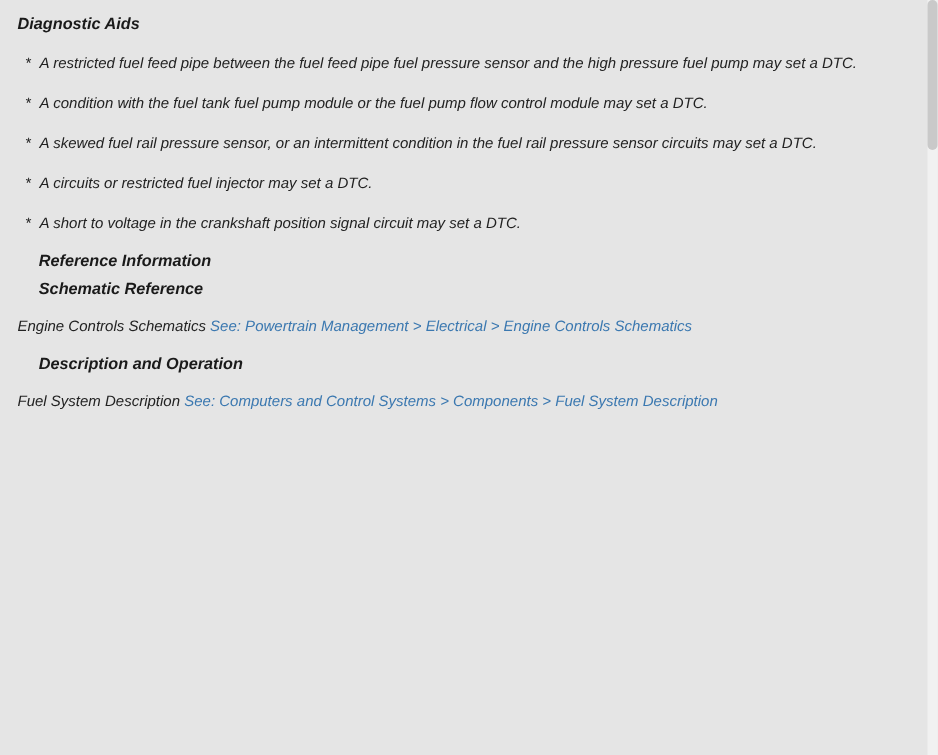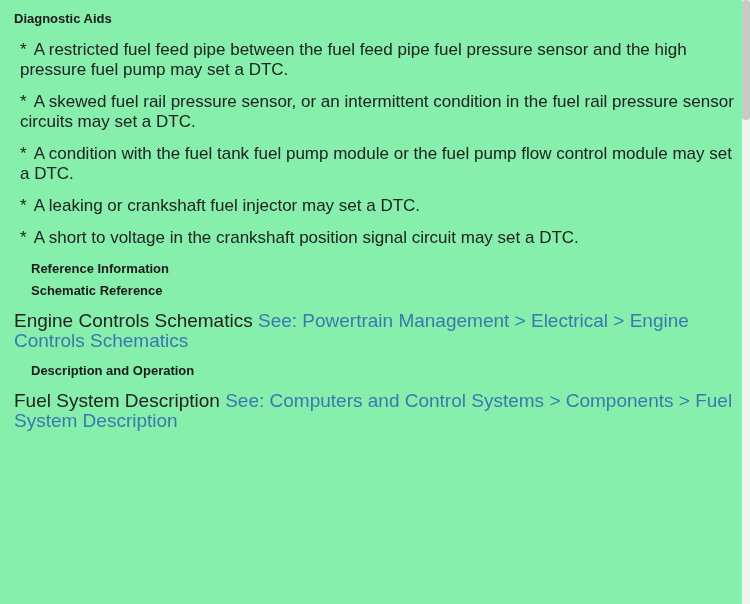--- a/index.html
+++ b/index.html
@@ -13,21 +13,22 @@
     font-family: "Liberation Sans", sans-serif;
     color: #222222;
     overflow: hidden;
   }
   .page {
     position: relative;
     width: 750px;
     height: 604px;
     box-sizing: border-box;
     padding: 6px 14px 0 14px;
-    background: #86efac;
+    background: #e5e5e5;
+    font-style: italic;
   }
   .scroll-track {
     position: absolute;
     top: 0;
     right: 0;
     width: 8px;
     height: 604px;
     background: #f1f1f1;
   }
   .scroll-thumb {
@@ -40,32 +41,32 @@
     border-radius: 4px;
   }
   h2.section-title {
     font-size: 13px;
     font-weight: bold;
     color: #1a1a1a;
     margin: 4px 0 4px 0;
     line-height: 18px;
   }
   .bullet {
-    font-size: 17px;
+    font-size: 12px;
     line-height: 20px;
     color: #222222;
     margin: 12px 0 12px 0;
     padding-left: 6px;
     max-width: 722px;
   }
   .bullet .star {
     margin-right: 7px;
   }
   .para {
-    font-size: 19px;
+    font-size: 12px;
     line-height: 20px;
     color: #222222;
     margin: 11px 0 11px 0;
     max-width: 722px;
   }
   .link {
     color: #3b78b0;
     text-decoration: none;
     cursor: pointer;
   }
@@ -79,29 +80,29 @@
 
 <div class="page">
 
   <h2 class="section-title">Diagnostic Aids</h2>
 
   <div class="bullet">
     <span class="star">*</span><span>A restricted fuel feed pipe between the fuel feed pipe fuel pressure sensor and the high pressure fuel pump may set a DTC.</span>
   </div>
 
   <div class="bullet">
+    <span class="star">*</span><span>A condition with the fuel tank fuel pump module or the fuel pump flow control module may set a DTC.</span>
+  </div>
+
+  <div class="bullet">
     <span class="star">*</span><span>A skewed fuel rail pressure sensor, or an intermittent condition in the fuel rail pressure sensor circuits may set a DTC.</span>
   </div>
 
   <div class="bullet">
-    <span class="star">*</span><span>A condition with the fuel tank fuel pump module or the fuel pump flow control module may set a DTC.</span>
-  </div>
-
-  <div class="bullet">
-    <span class="star">*</span><span>A leaking or crankshaft fuel injector may set a DTC.</span>
+    <span class="star">*</span><span>A circuits or restricted fuel injector may set a DTC.</span>
   </div>
 
   <div class="bullet">
     <span class="star">*</span><span>A short to voltage in the crankshaft position signal circuit may set a DTC.</span>
   </div>
 
 
   <h2 class="section-title gap-top">Reference Information</h2>
 
   <h2 class="section-title gap-top">Schematic Reference</h2>

